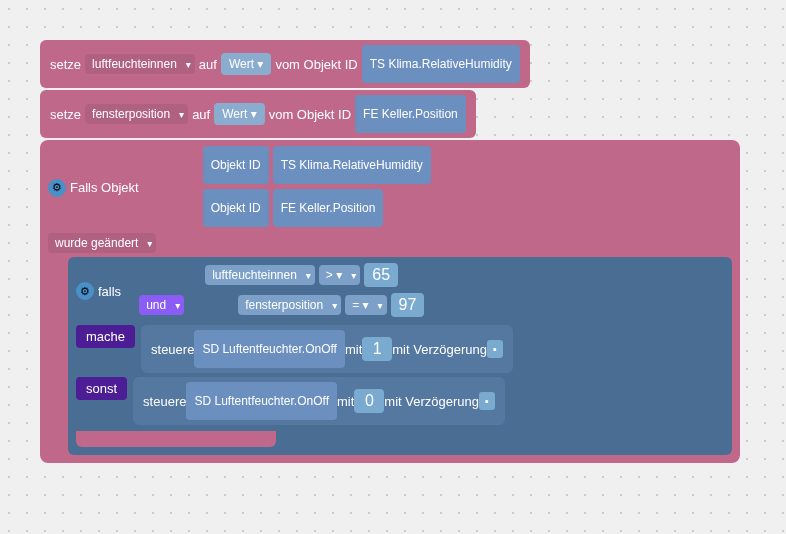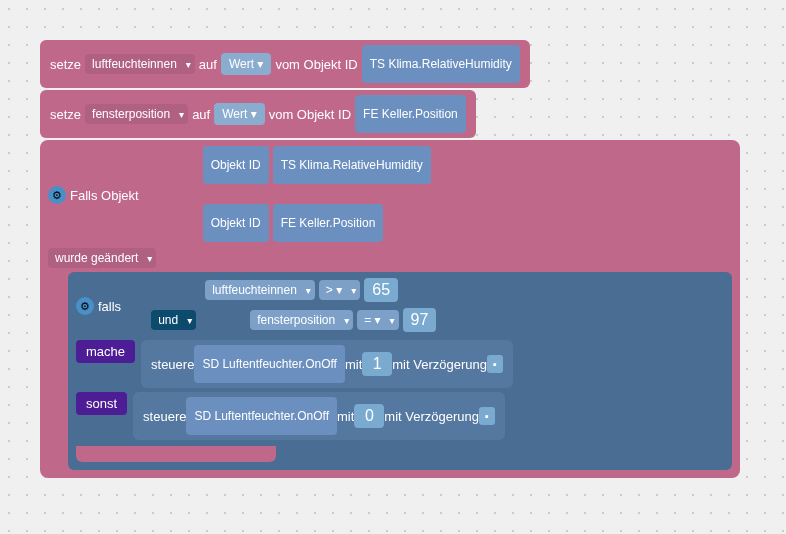--- a/index.html
+++ b/index.html
@@ -191,21 +191,21 @@
       <span class="object-id-box">FE Keller.Position</span>
     </div>
   </div>
 
   
   <div class="outer-container">
 
     <div class="block-row">
       <div class="gear-icon">⚙</div>
       <span class="label-text">Falls Objekt</span>
-      <div style="display:flex; flex-direction:column; gap:18px; margin-left: 60px; text-align: right;">
+      <div style="display:flex; flex-direction:column; gap:3px; margin-left: 60px; text-align: right;">
         <div class="block-row">
           <span class="object-id-box">Objekt ID</span>
           <span class="object-id-box">TS Klima.RelativeHumidity</span>
         </div>
         <div class="block-row">
           <span class="object-id-box">Objekt ID</span>
           <span class="object-id-box">FE Keller.Position</span>
         </div>
       </div>
     </div>
@@ -220,21 +220,21 @@
       <div class="block-row">
         <div class="gear-icon">⚙</div>
         <span class="label-text">falls</span>
         <div style="display:flex; flex-direction:column; gap:4px; margin-left: 80px;">
           <div class="block-row">
             <span class="dropdown">luftfeuchteinnen</span>
             <span class="dropdown">&gt; ▾</span>
             <span class="number-box">65</span>
           </div>
           <div class="block-row" style="margin-left: -70px;">
-            <span class="dropdown dropdown-pink" style="margin-left:16px; background:#0c4a6e;">und</span>
+            <span class="dropdown dropdown-pink" style="margin-left:4px; background:#8b5cf6;">und</span>
             <span class="dropdown" style="margin-left:50px;">fensterposition</span>
             <span class="dropdown">= ▾</span>
             <span class="number-box">97</span>
           </div>
         </div>
       </div>
 
       <div style="display:flex; align-items:flex-start; gap:6px;">
         <span class="section-label">mache</span>
         <div class="steuere-block" style="margin-left:0;">

